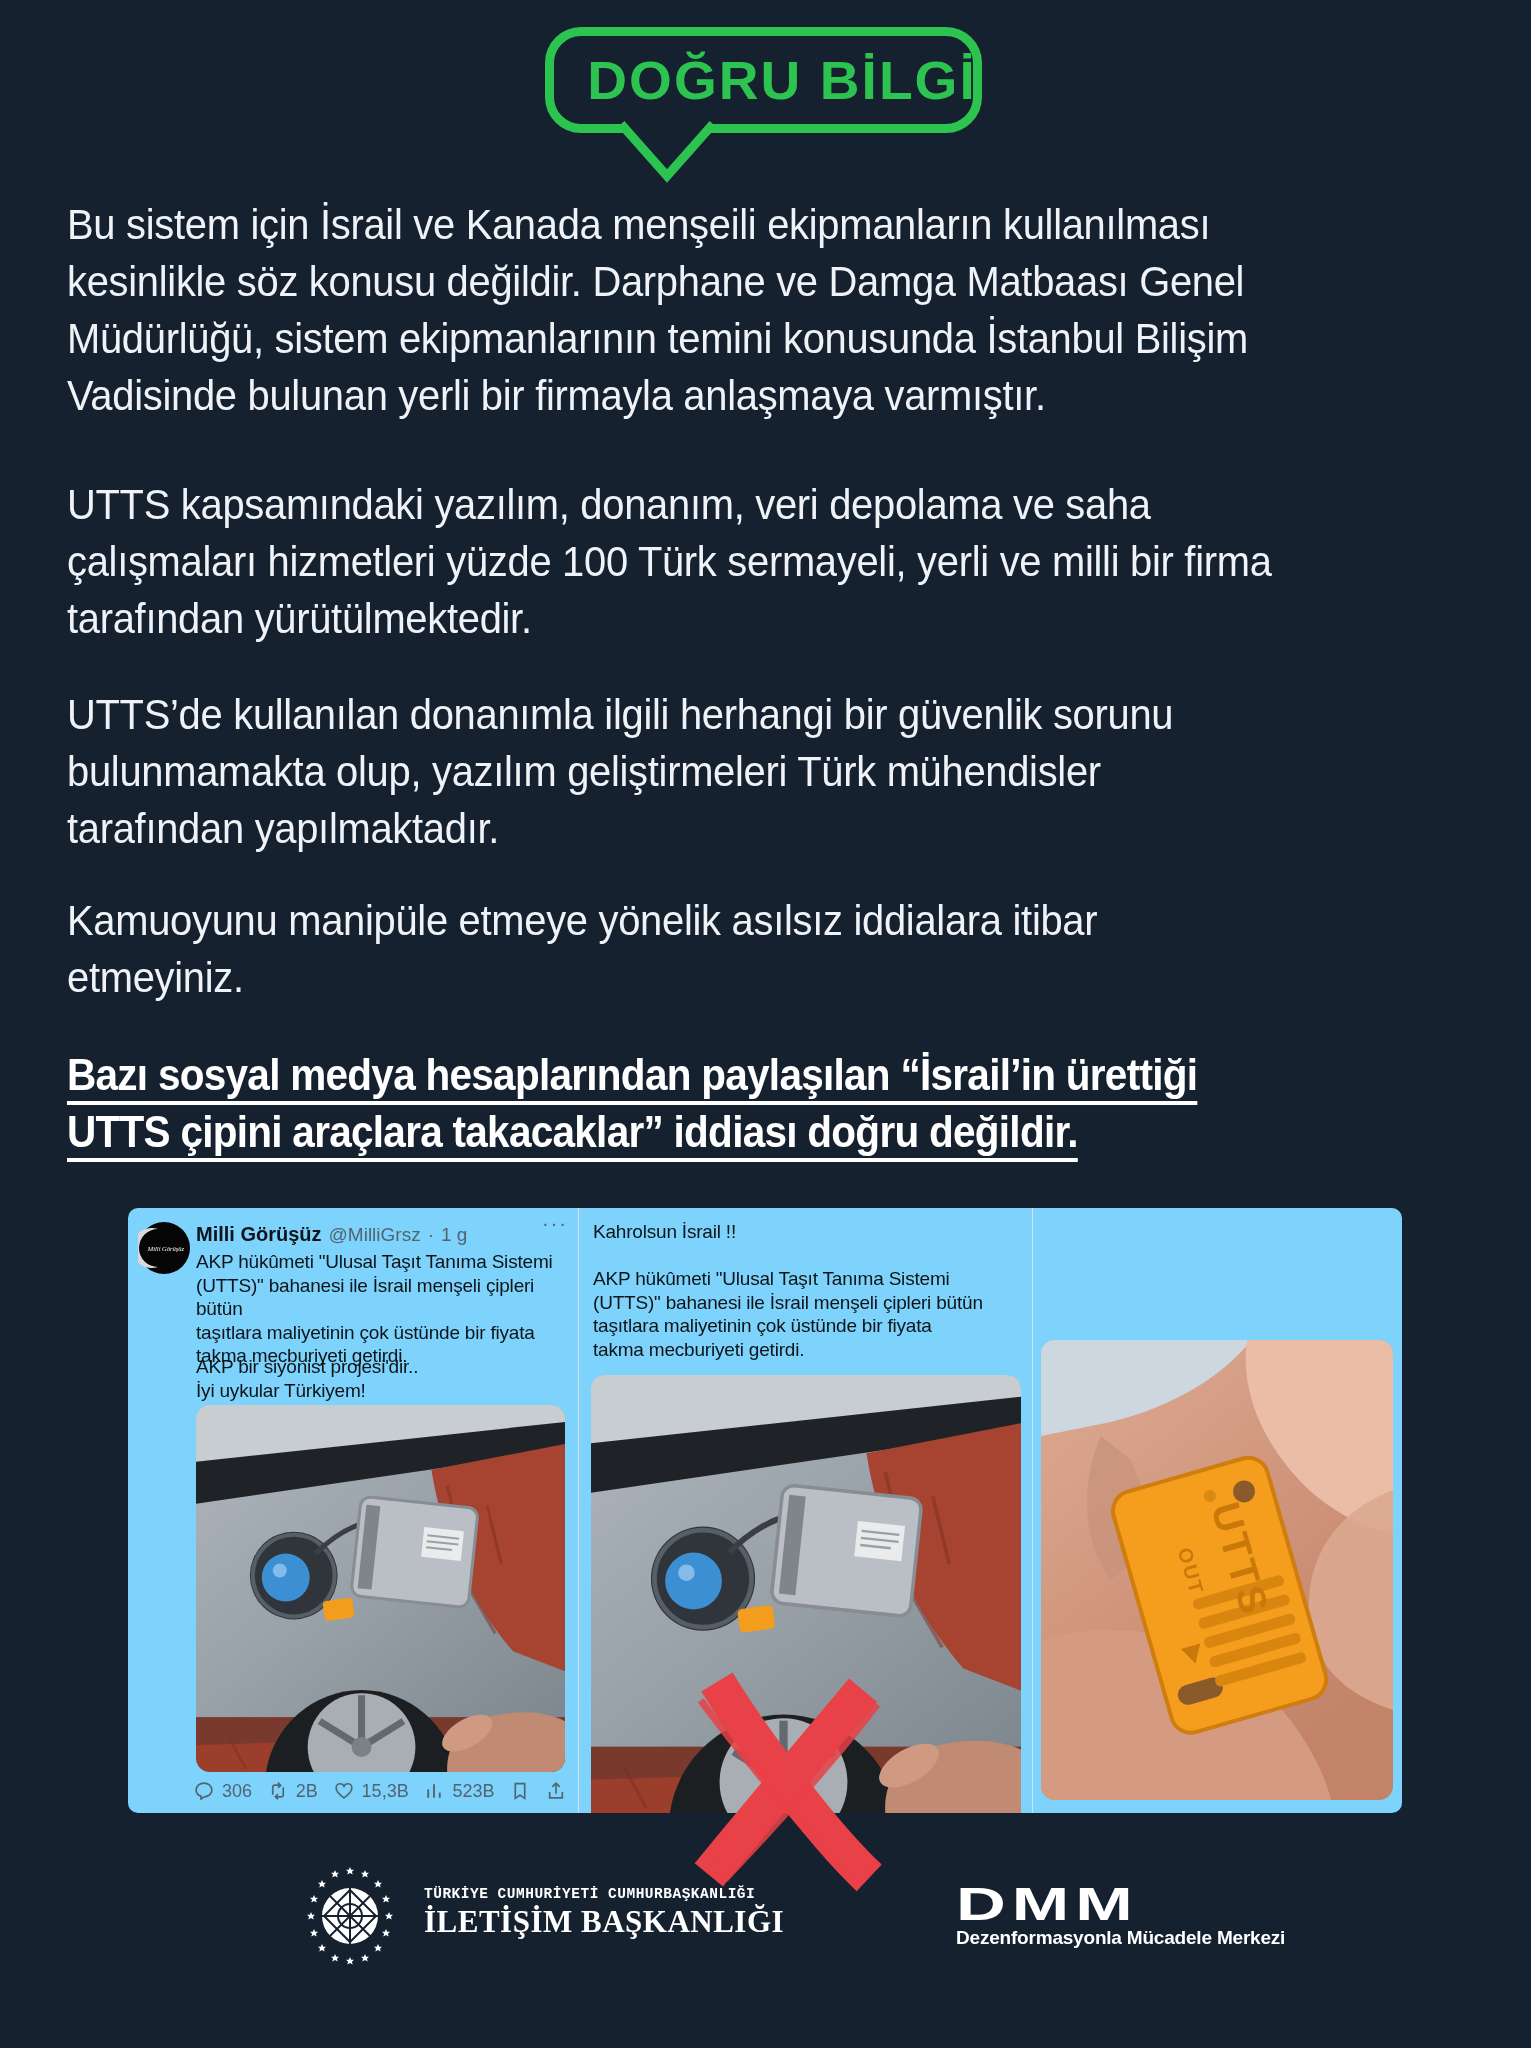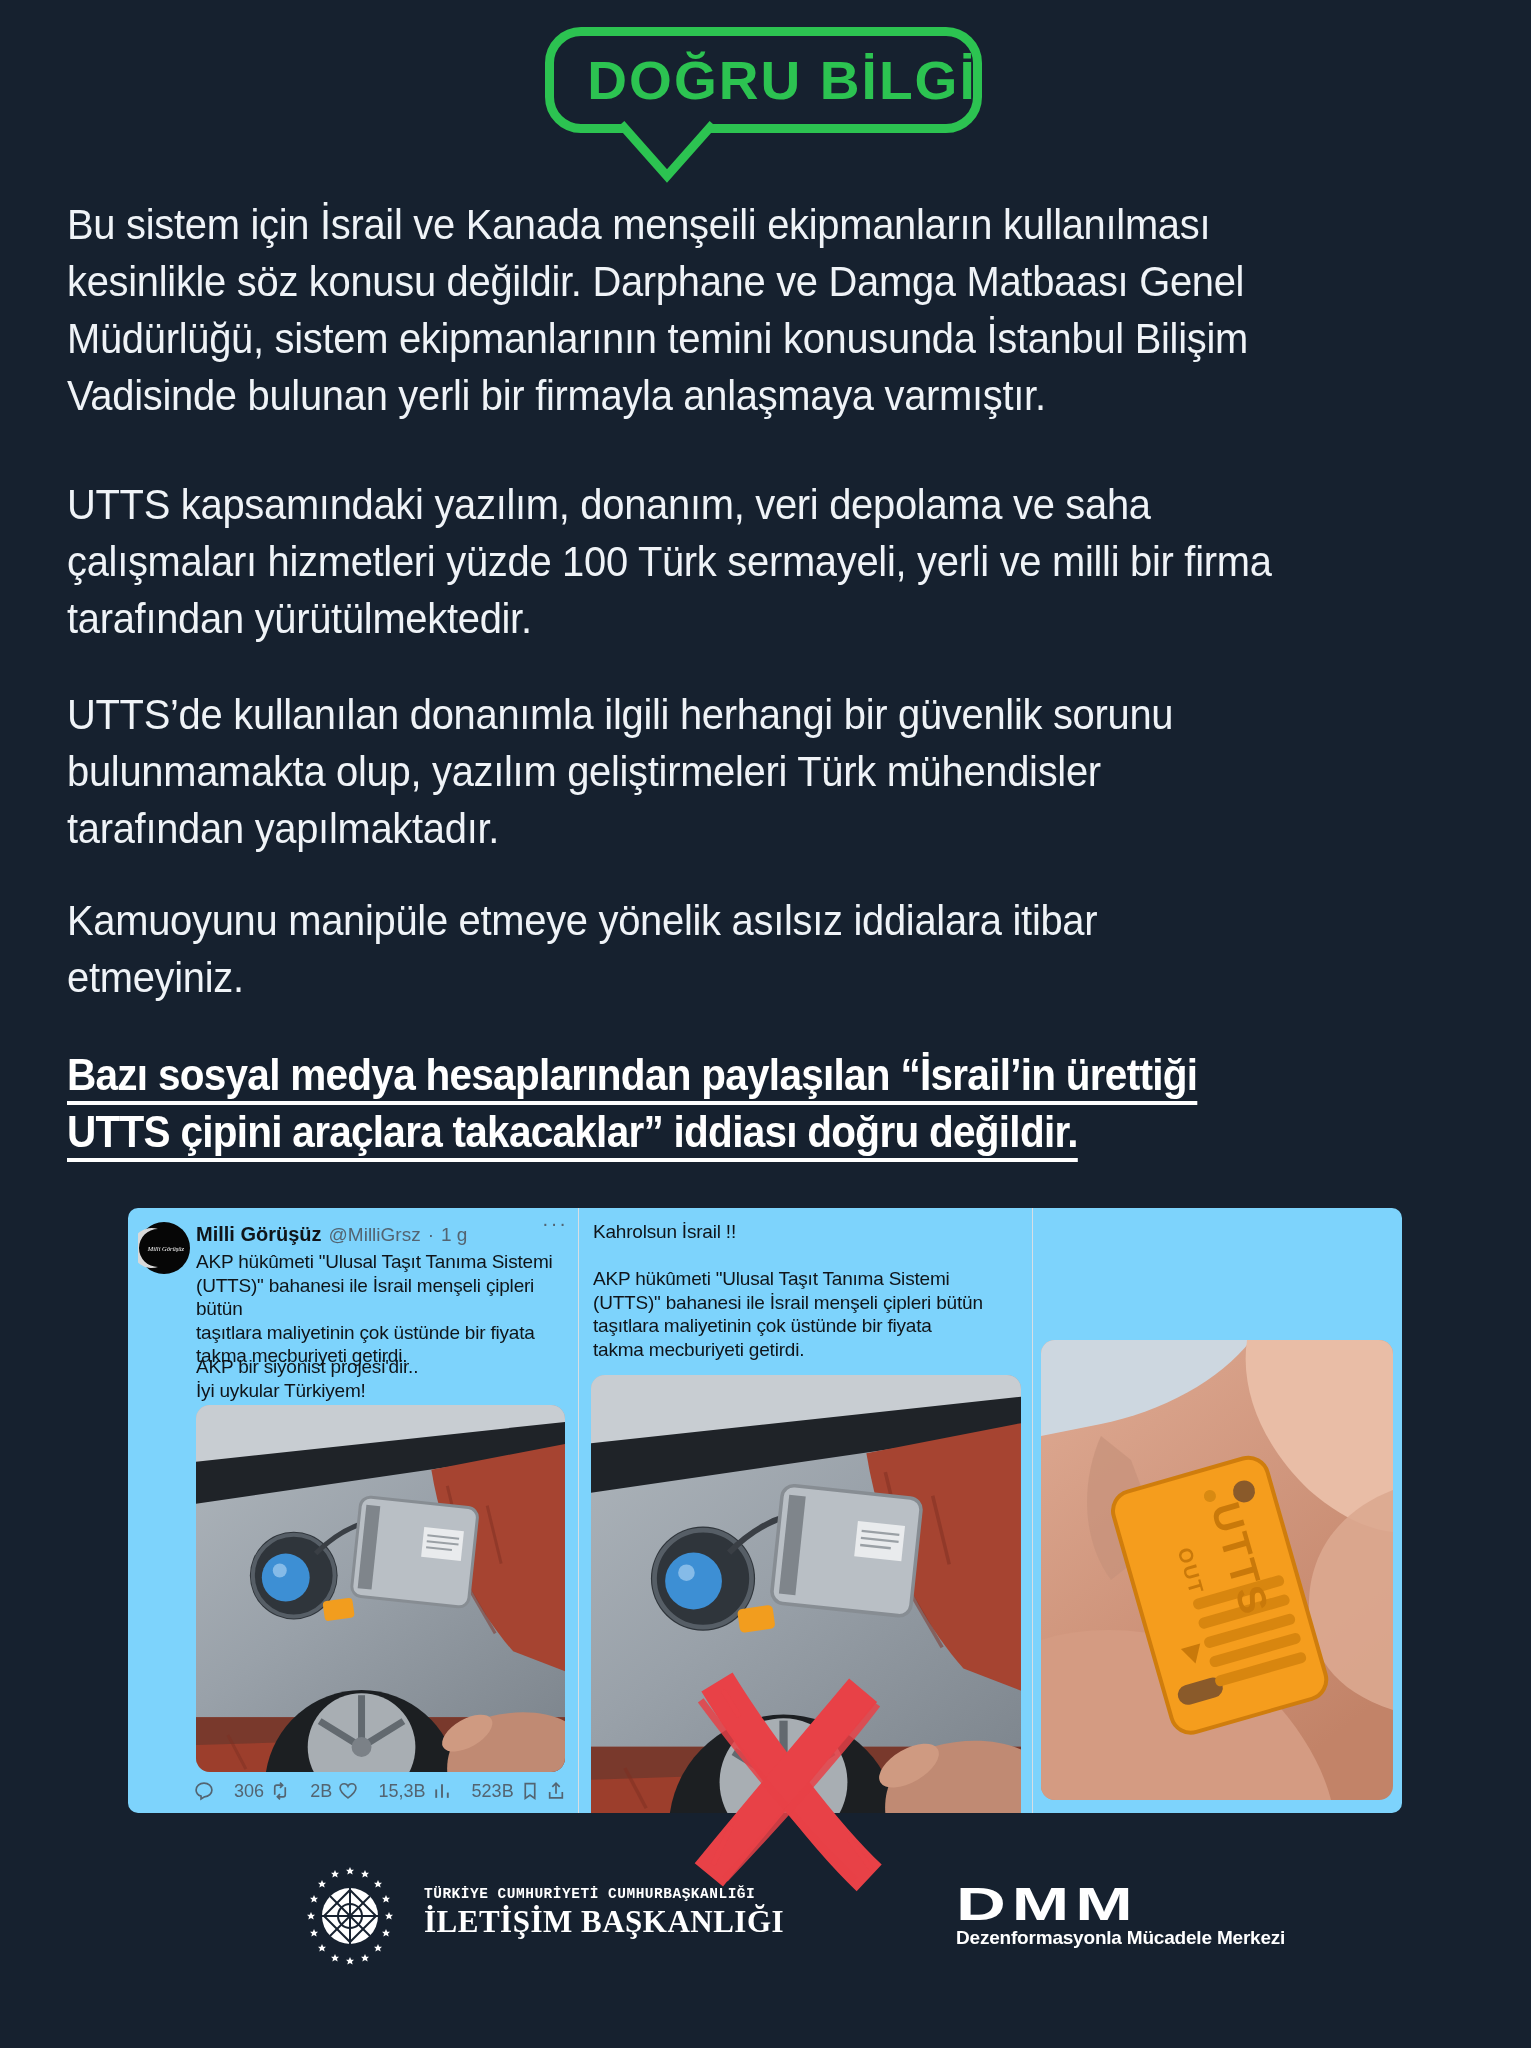--- a/index.html
+++ b/index.html
@@ -62,21 +62,21 @@
   .photo{position:absolute;display:block;overflow:hidden;}
   .photo1{left:68px;top:197px;width:369px;height:367px;border-radius:14px;}
   .photo2{left:12px;top:167px;width:430px;height:438px;border-radius:14px 14px 0 0;}
   .photo3{left:8px;top:132px;width:352px;height:460px;border-radius:14px;}
 
   .t-stats{
     position:absolute;left:66px;right:12px;top:570px;height:26px;
     display:flex;align-items:center;justify-content:space-between;
     color:#536471;font-size:18px;
   }
-  .stat{display:flex;align-items:center;gap:20px;}
+  .stat{display:flex;align-items:center;gap:8px;}
   .sicon{width:20px;height:20px;display:block;}
 
   
   .red-x{position:absolute;left:686px;top:1676px;width:204px;height:208px;z-index:6;overflow:visible;}
 
   
   .emblem{position:absolute;left:306px;top:1864px;width:88px;height:104px;}
   .gov{position:absolute;left:424px;top:1886px;color:#fff;}
   .gov-small{font-family:Liberation Mono, monospace;font-weight:700;font-size:14.5px;letter-spacing:0.5px;white-space:nowrap;}
   .gov-large{font-family:Liberation Serif, serif;font-weight:700;font-size:31px;letter-spacing:0.5px;margin-top:2px;white-space:nowrap;}

